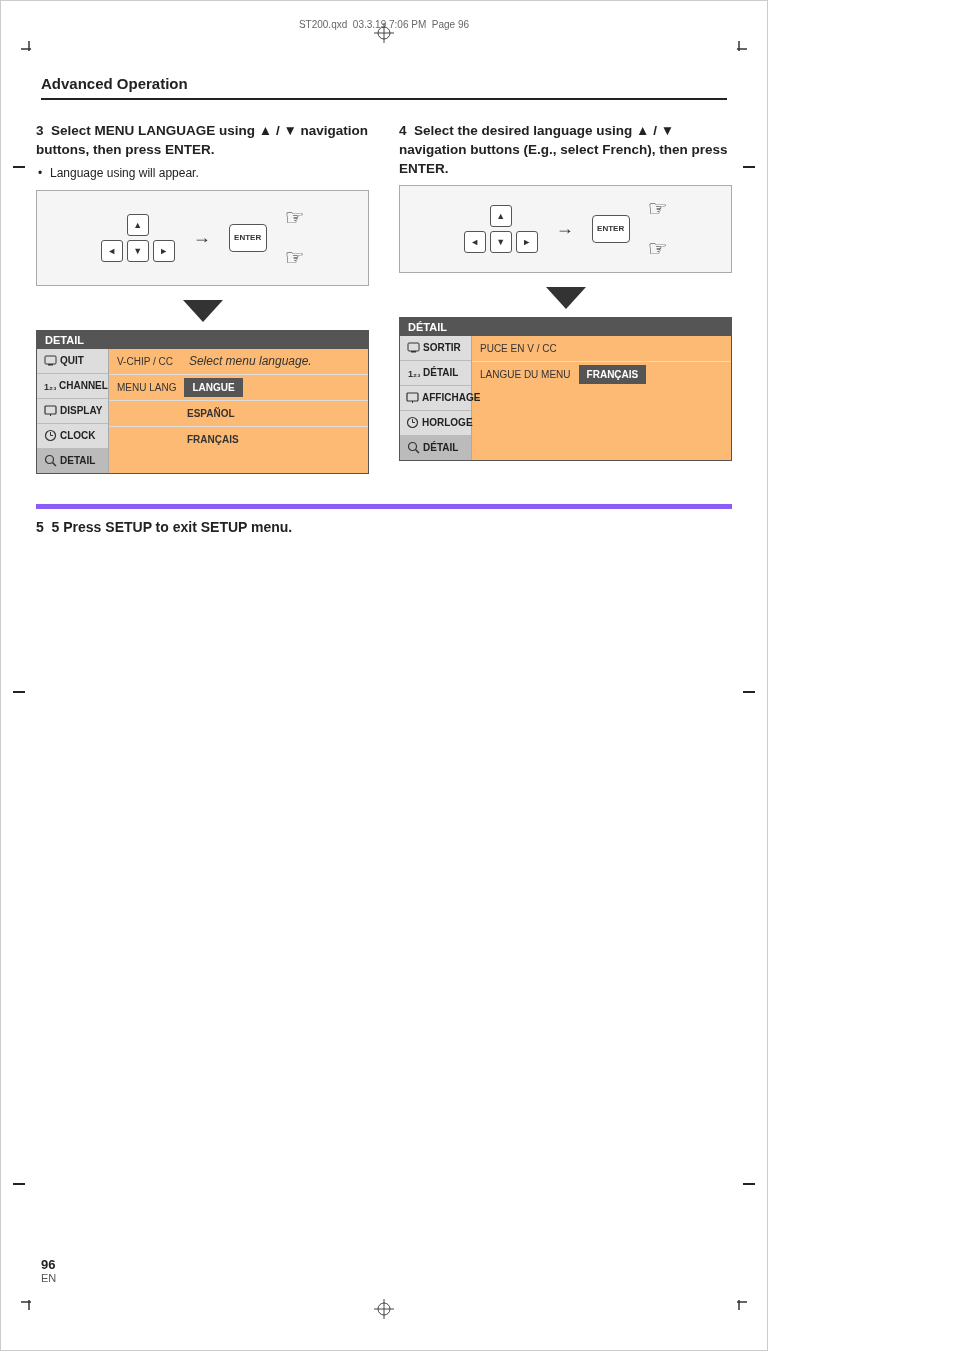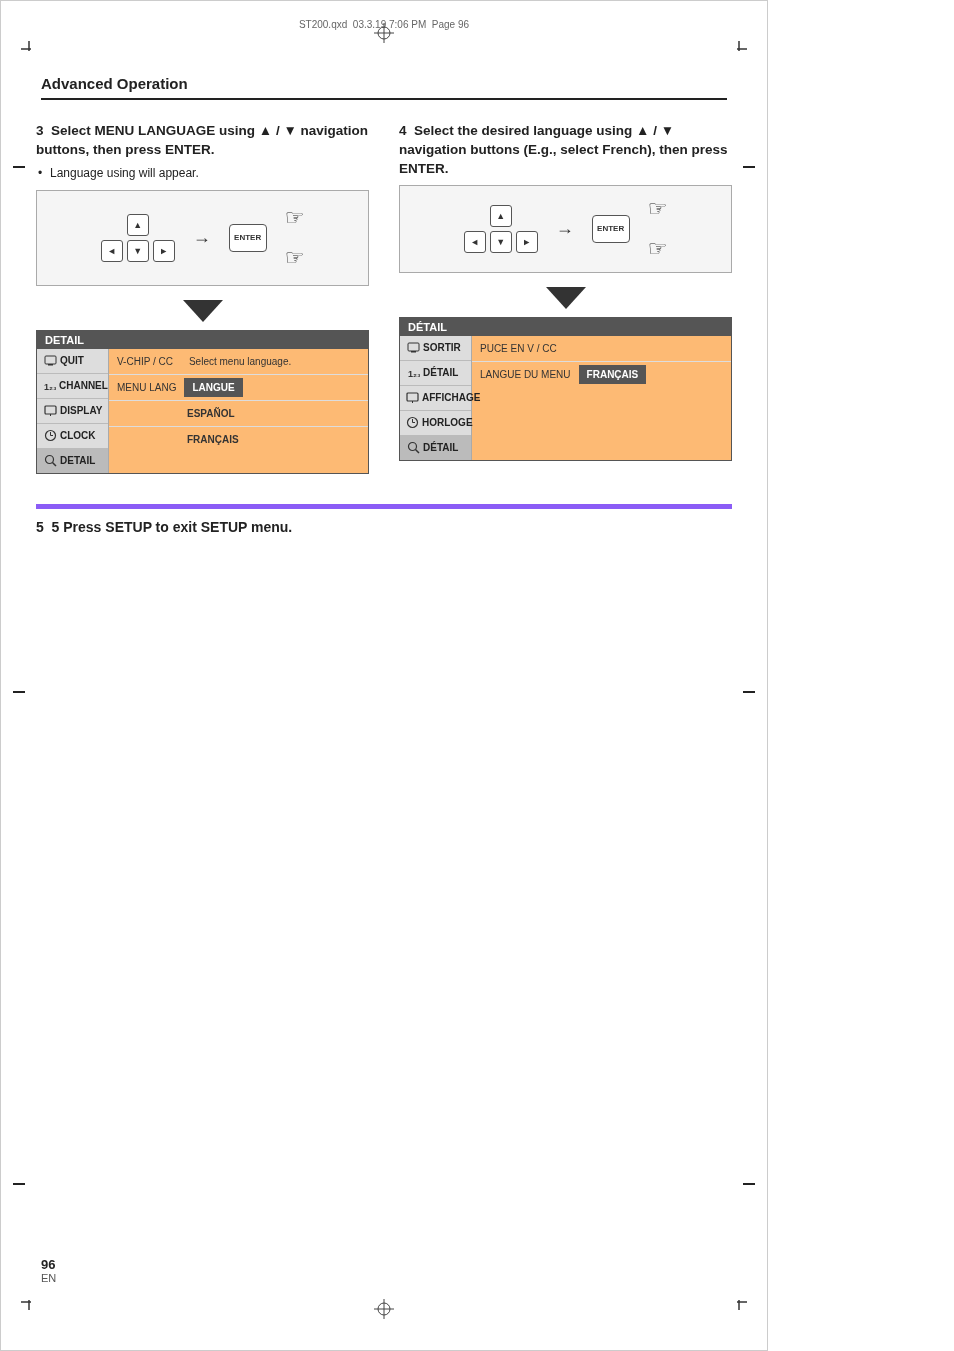--- a/index.html
+++ b/index.html
@@ -250,22 +250,23 @@
     }
     .detail-value.highlighted {
       background: #555;
       color: #fff;
     }
     .detail-value.plain {
       color: #333;
     }
     .detail-desc {
       padding: 4px 8px;
-      font-size: 10px;
+      font-size: 12px;
       color: #333;
+      font-style: italic;
     }
 
     
     .step5-section {
       margin: 30px 35px 0 35px;
       padding-top: 10px;
       border-top: 5px solid #8b5cf6;
     }
     .step5-heading {
       font-size: 14px;

